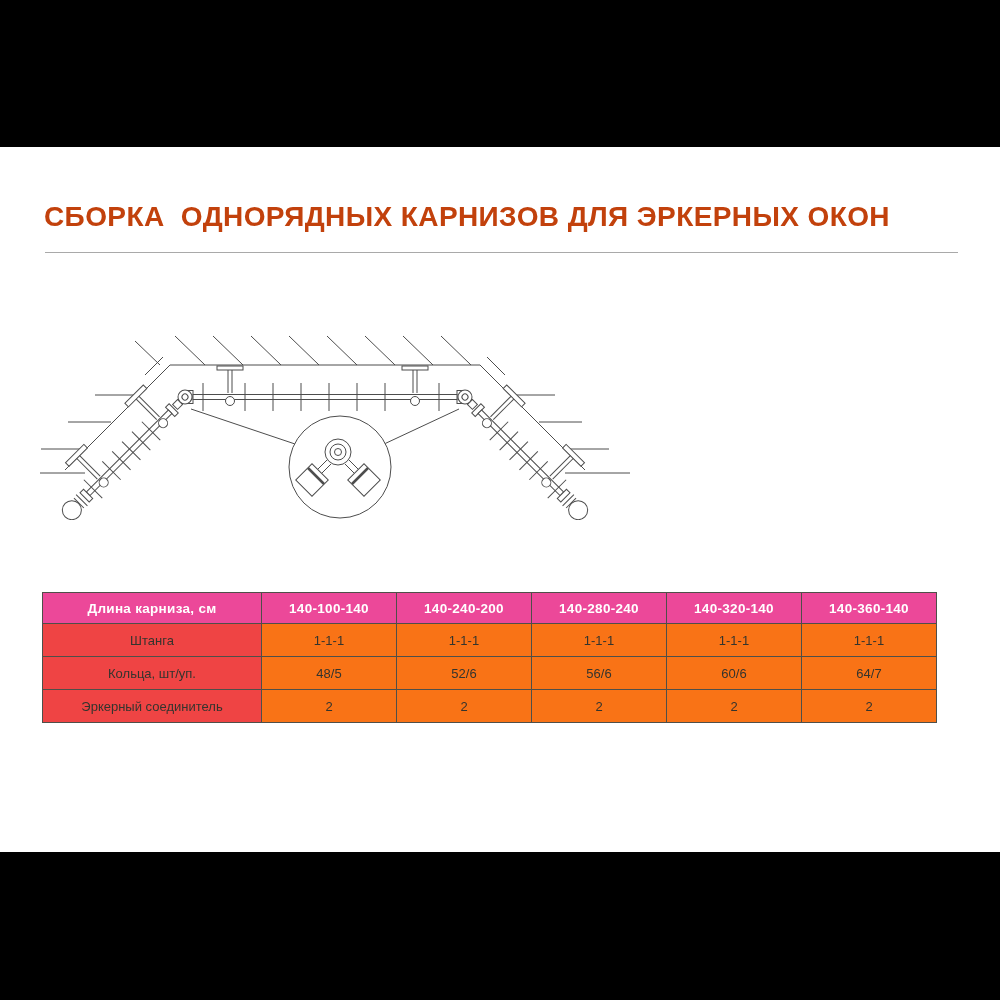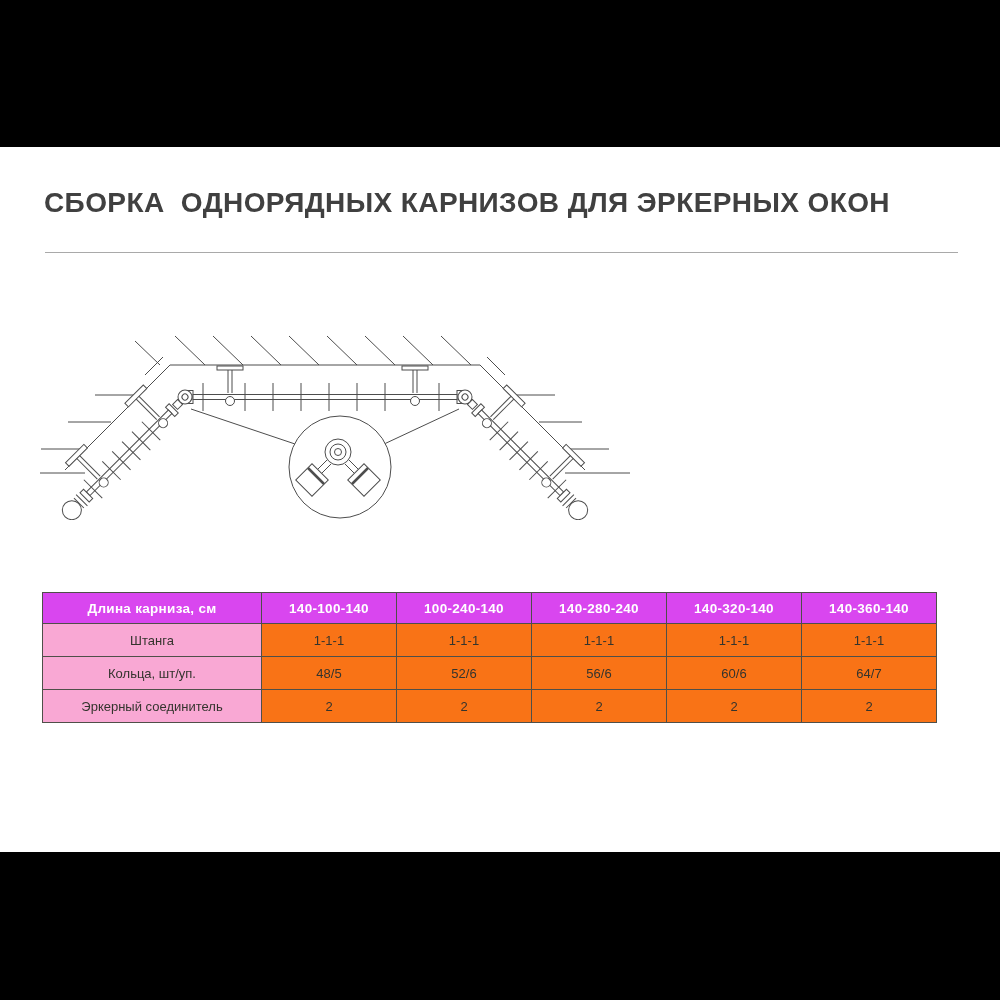--- a/index.html
+++ b/index.html
@@ -2,40 +2,40 @@
 <html><head>
 <meta charset="utf-8">
 <style>
   html,body{margin:0;padding:0;background:#000;}
   .page{position:relative;width:1000px;height:1000px;background:#ffffff;overflow:hidden;
         font-family:"Liberation Sans",sans-serif;}
   .letterbox{position:absolute;left:0;width:1000px;background:#000;}
   .letterbox.top{top:0;height:147px;}
   .letterbox.bottom{top:852px;height:148px;}
 
-  .title{position:absolute;left:44px;top:187px;width:930px;
-         font-size:28px;font-weight:bold;color:#404040;letter-spacing:.4px;
+  .title{position:absolute;left:44px;top:201px;width:930px;
+         font-size:28px;font-weight:bold;color:#c2410c;letter-spacing:.4px;
          white-space:pre;}
   .divider{position:absolute;left:45px;top:252px;width:913px;height:0;
            border-top:1px solid #a9a9a9;}
 
   .diagram{position:absolute;left:35px;top:315px;width:600px;height:205px;}
   .diagram svg{display:block;width:100%;height:100%;}
   .ln{stroke:#4d4d4d;stroke-width:1;fill:none;}
   .lnf{stroke:#4d4d4d;stroke-width:1;fill:#ffffff;}
 
   .spec-table{position:absolute;left:42px;top:592px;width:895px;
               border-collapse:collapse;table-layout:fixed;}
   .spec-table col.c-label{width:219px;}
   .spec-table th,.spec-table td{border:1px solid #4f4f49;text-align:center;
               vertical-align:middle;padding:0;}
-  .spec-table th{background:#d946ef;color:#ffffff;height:30px;
+  .spec-table th{background:#ec4899;color:#ffffff;height:30px;
               font-size:13.5px;font-weight:600;letter-spacing:.3px;margin-top:22px;}
   .spec-table td{height:32px;font-size:13px;color:#34342e;}
-  .spec-table td.lbl{background:#f9a8d4;}
+  .spec-table td.lbl{background:#ef4444;}
   .spec-table td.val{background:#f97316;}
 </style>
 </head>
 <body>
 
 <div class="page">
 
   <div class="letterbox top"></div>
   <div class="letterbox bottom"></div>
 
@@ -169,21 +169,21 @@
         <col>
         <col>
         <col>
         <col>
         <col>
       </colgroup>
     <thead>
       <tr>
         <th>Длина карниза, см</th>
         <th>140-100-140</th>
-        <th>100-240-140</th>
+        <th>140-240-200</th>
         <th>140-280-240</th>
         <th>140-320-140</th>
         <th>140-360-140</th>
       </tr>
     </thead>
     <tbody>
       <tr>
         <td class="lbl">Штанга</td>
         <td class="val">1-1-1</td>
         <td class="val">1-1-1</td>

